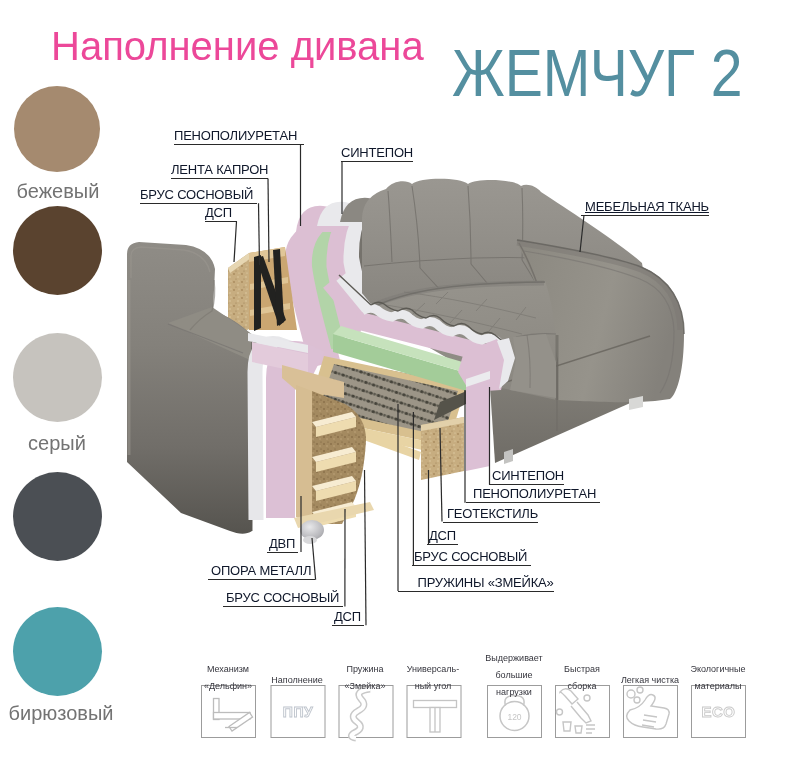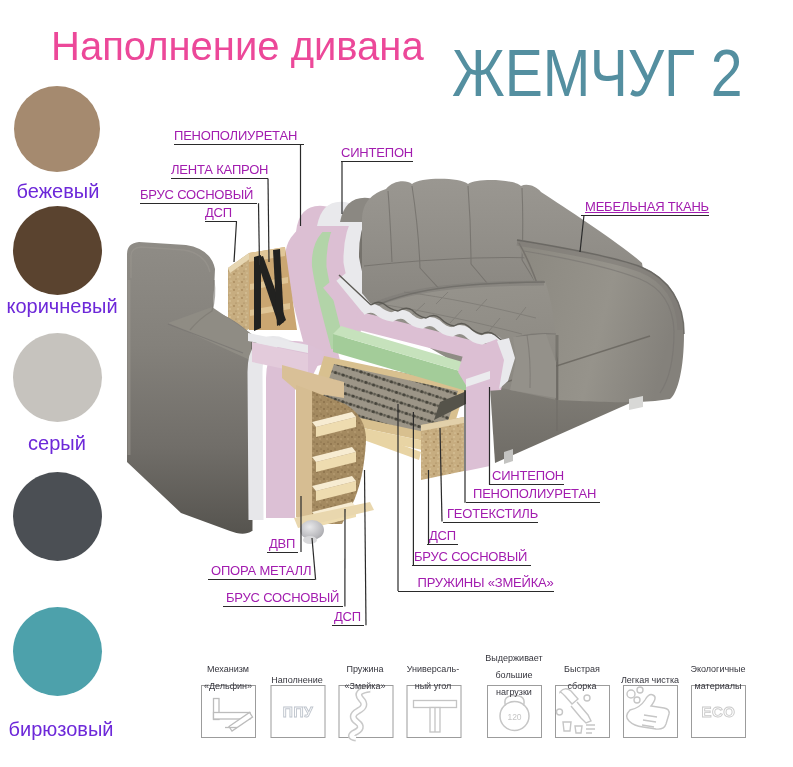--- a/index.html
+++ b/index.html
@@ -2,22 +2,22 @@
 <html lang="ru"><head>
 <meta charset="utf-8">
 <title>Наполнение дивана ЖЕМЧУГ 2</title>
 <style>
   html,body{margin:0;padding:0;background:#fff;}
   #page{position:relative;width:793px;height:767px;background:#fff;overflow:hidden;
         font-family:"Liberation Sans",sans-serif;}
   .title{position:absolute;left:51px;top:24px;font-size:40px;color:#ec4899;letter-spacing:0px;white-space:nowrap;}
   .model{position:absolute;left:452px;top:35px;font-size:66px;color:#548fa0;letter-spacing:0;white-space:nowrap;transform:scaleX(0.865);transform-origin:0 0;}
   .sw{position:absolute;border-radius:50%;}
-  .swl{position:absolute;font-size:20px;color:#6d28d9;white-space:nowrap;transform:translateX(-50%);}
-  .lbl{position:absolute;font-size:13px;color:#a21caf;white-space:nowrap;
+  .swl{position:absolute;font-size:20px;color:#737373;white-space:nowrap;transform:translateX(-50%);}
+  .lbl{position:absolute;font-size:13px;color:#0f172a;white-space:nowrap;
        border-bottom:1.4px solid #2a2a2a;padding-bottom:2px;line-height:13px;letter-spacing:-0.2px;}
   svg{position:absolute;left:0;top:0;}
   .ic-lbl{position:absolute;font-size:9px;line-height:17px;color:#35353d;text-align:center;transform:translateX(-50%);white-space:pre-line;}
 </style>
 </head>
 <body>
 <div id="page">
 
   <svg width="793" height="767" viewBox="0 0 793 767">
     <defs>
@@ -344,32 +344,31 @@
   <div class="title">Наполнение дивана</div>
 
   <div class="model">ЖЕМЧУГ 2</div>
 
   <div class="sw" style="left:14px;top:86px;width:86px;height:86px;background:#a58a6f;"></div>
 
   <div class="swl" style="left:58px;top:180px;">бежевый</div>
 
   <div class="sw" style="left:13px;top:206px;width:89px;height:89px;background:#5a432f;"></div>
 
-  <div class="swl" style="left:62px;top:295px;">коричневый</div>
 
   <div class="sw" style="left:13px;top:333px;width:89px;height:89px;background:#c6c3be;"></div>
 
   <div class="swl" style="left:57px;top:432px;">серый</div>
 
   <div class="sw" style="left:13px;top:472px;width:89px;height:89px;background:#4b4f54;"></div>
 
 
   <div class="sw" style="left:13px;top:607px;width:89px;height:89px;background:#4da1ab;"></div>
 
-  <div class="swl" style="left:61px;top:702px;margin-top:16px;">бирюзовый</div>
+  <div class="swl" style="left:61px;top:702px;">бирюзовый</div>
 
   <div class="lbl" id="L1" style="left:174px;top:129px;padding-right:7px;">ПЕНОПОЛИУРЕТАН</div>
 
   <div class="lbl" id="L2" style="left:171px;top:163px;">ЛЕНТА КАПРОН</div>
 
   <div class="lbl" id="L3" style="left:140px;top:187.5px;padding-right:4px;">БРУС СОСНОВЫЙ</div>
 
   <div class="lbl" id="L4" style="left:205px;top:206px;padding-right:5px;">ДСП</div>
 
   <div class="lbl" id="L5" style="left:341px;top:146px;">СИНТЕПОН</div>

